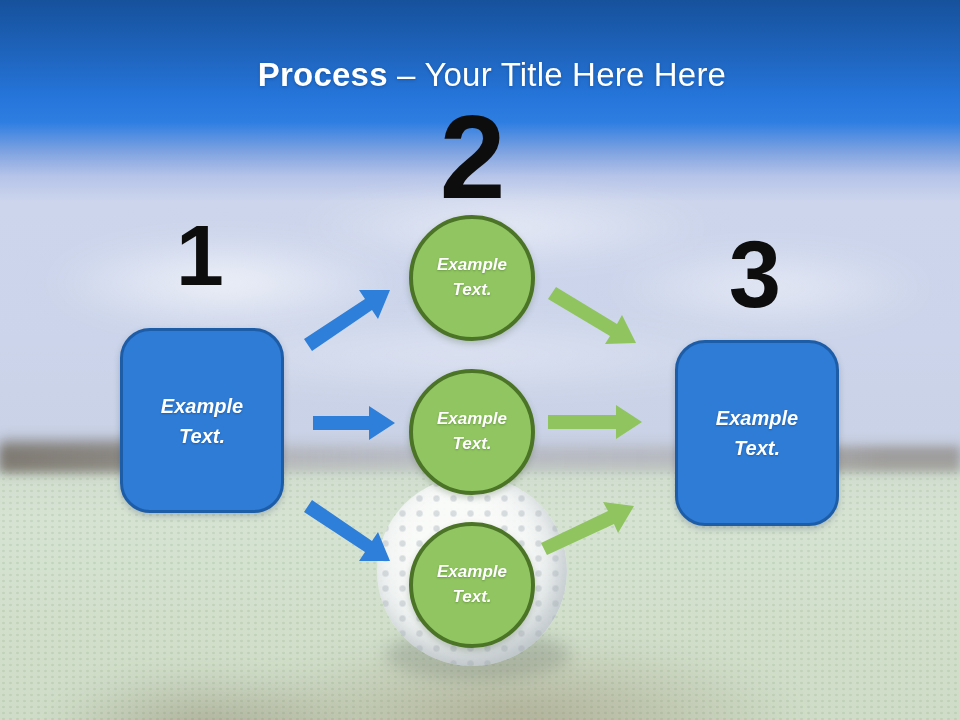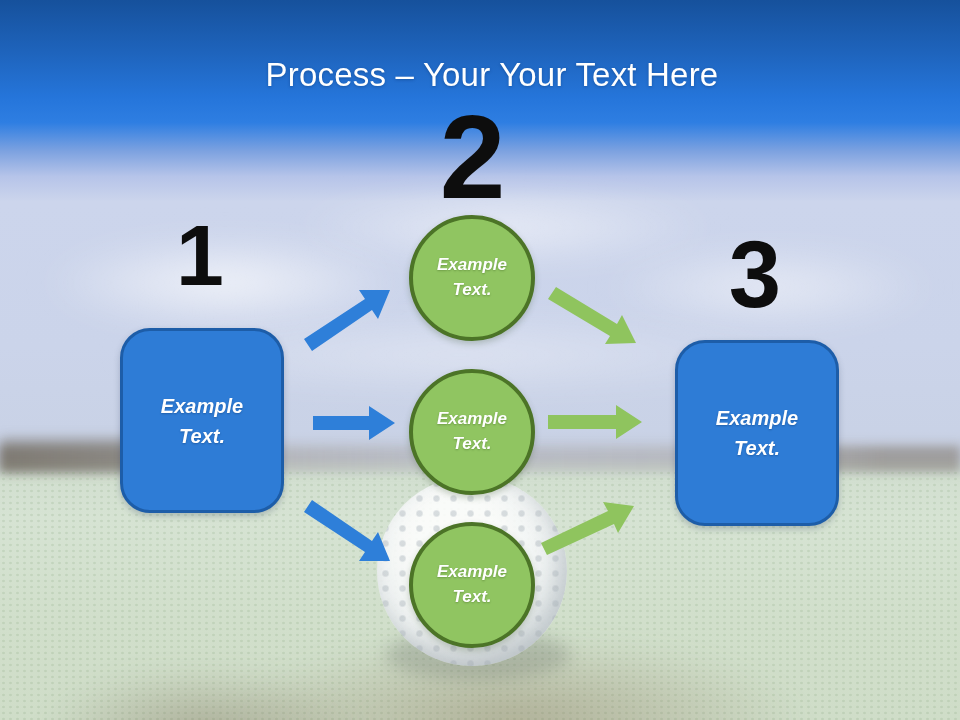--- a/index.html
+++ b/index.html
@@ -41,21 +41,21 @@
     filter:blur(8px);background:rgba(90,100,90,.25);}
   .golf-ball{position:absolute;left:377px;top:476px;width:190px;height:190px;border-radius:50%;opacity:.88;
     background-image:
       radial-gradient(circle at 50% 50%,rgba(185,192,200,.55) 2.5px,rgba(185,192,200,0) 4px),
       radial-gradient(circle at 42% 35%,#ffffff 25%,#f3f5f7 55%,#dfe4e8 80%,#ccd2d8 98%);
     background-size:17px 15px,100% 100%;
     box-shadow:inset -8px -10px 22px rgba(150,160,170,.45);}
   
   .title{position:absolute;left:0;right:0;top:56px;text-align:center;color:#fff;font-size:33px;
     letter-spacing:.2px;transform:translateX(12px);text-shadow:0 1px 3px rgba(0,40,90,.35);}
-  .title .t-bold{font-weight:400;text-align:right;}
+  .title .t-bold{font-weight:700;text-align:right;}
   .title .t-rest{font-weight:400;}
   
   .num{position:absolute;color:#0d0d0d;font-weight:700;line-height:1;text-align:center;}
   .num1{left:158px;top:212px;width:84px;font-size:86px;}
   .num2{left:420px;top:98px;width:105px;font-size:118px;}
   .num3{left:710px;top:228px;width:90px;font-size:94px;}
   
   .pbox{position:absolute;border-radius:30px;background:#2e7cd6;border:3px solid #1d5da8;
     display:flex;align-items:center;justify-content:center;text-align:center;
     color:#fff;font-weight:700;font-style:italic;font-size:20px;line-height:1.5;
@@ -86,21 +86,21 @@
   <div class="cloud c"></div>
   <div class="cloud d"></div>
   <div class="treeline"></div>
   <div class="treeline2"></div>
   <div class="grass-speckle"></div>
   <div class="dirt1"></div>
   <div class="dirt2"></div>
   <div class="ball-shadow"></div>
   <div class="golf-ball"></div>
 
-  <header class="title"><span class="t-bold">Process</span><span class="t-rest"> – Your Your Text Here</span></header>
+  <header class="title"><span class="t-bold">Process</span><span class="t-rest"> – Your Title Here Here</span></header>
 
   <div class="num num1">1</div>
   <div class="num num2">2</div>
   <div class="num num3">3</div>
 
   <svg class="arrows" viewBox="0 0 960 720" xmlns="http://www.w3.org/2000/svg">
     <polygon class="arr-blue" points="312,351 372,310 378,319 390,290 359,290 365,299 304,339"></polygon>
     <polygon class="arr-blue" points="313,430 369,430 369,440 395,423 369,406 369,416 313,416"></polygon>
     <polygon class="arr-blue" points="304,512 365,552 359,561 390,561 378,532 372,541 312,500"></polygon>
     <polygon class="arr-green" points="548,299 610,336 605,344 636,343 622,315 617,324 556,287"></polygon>

